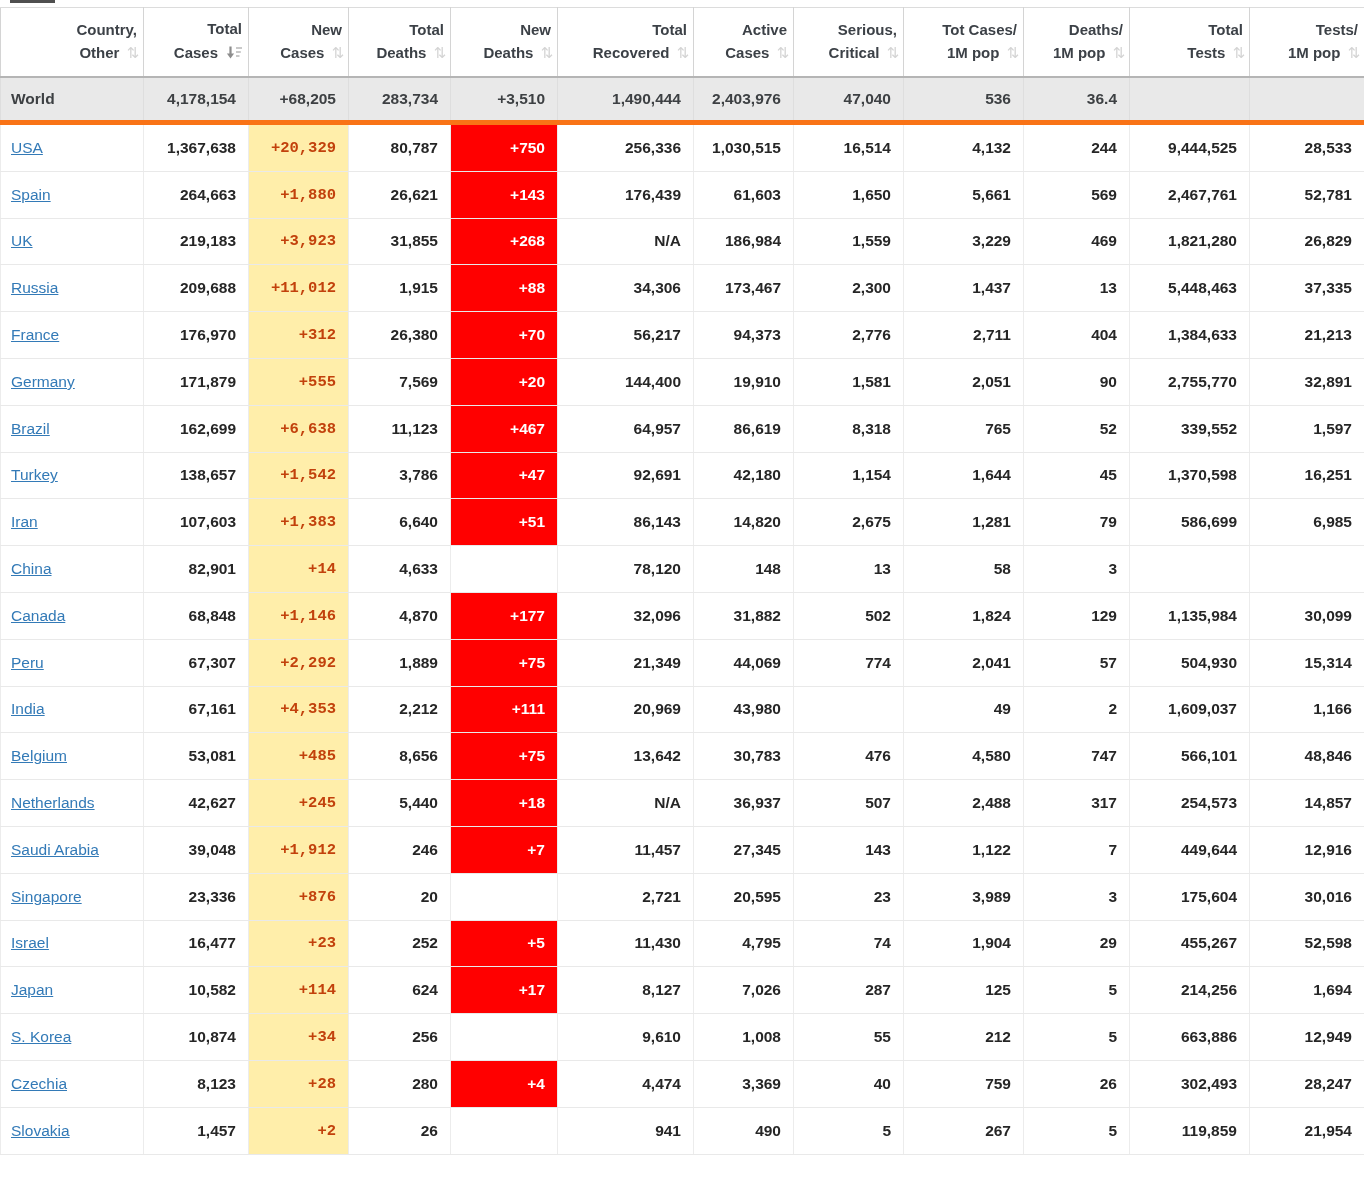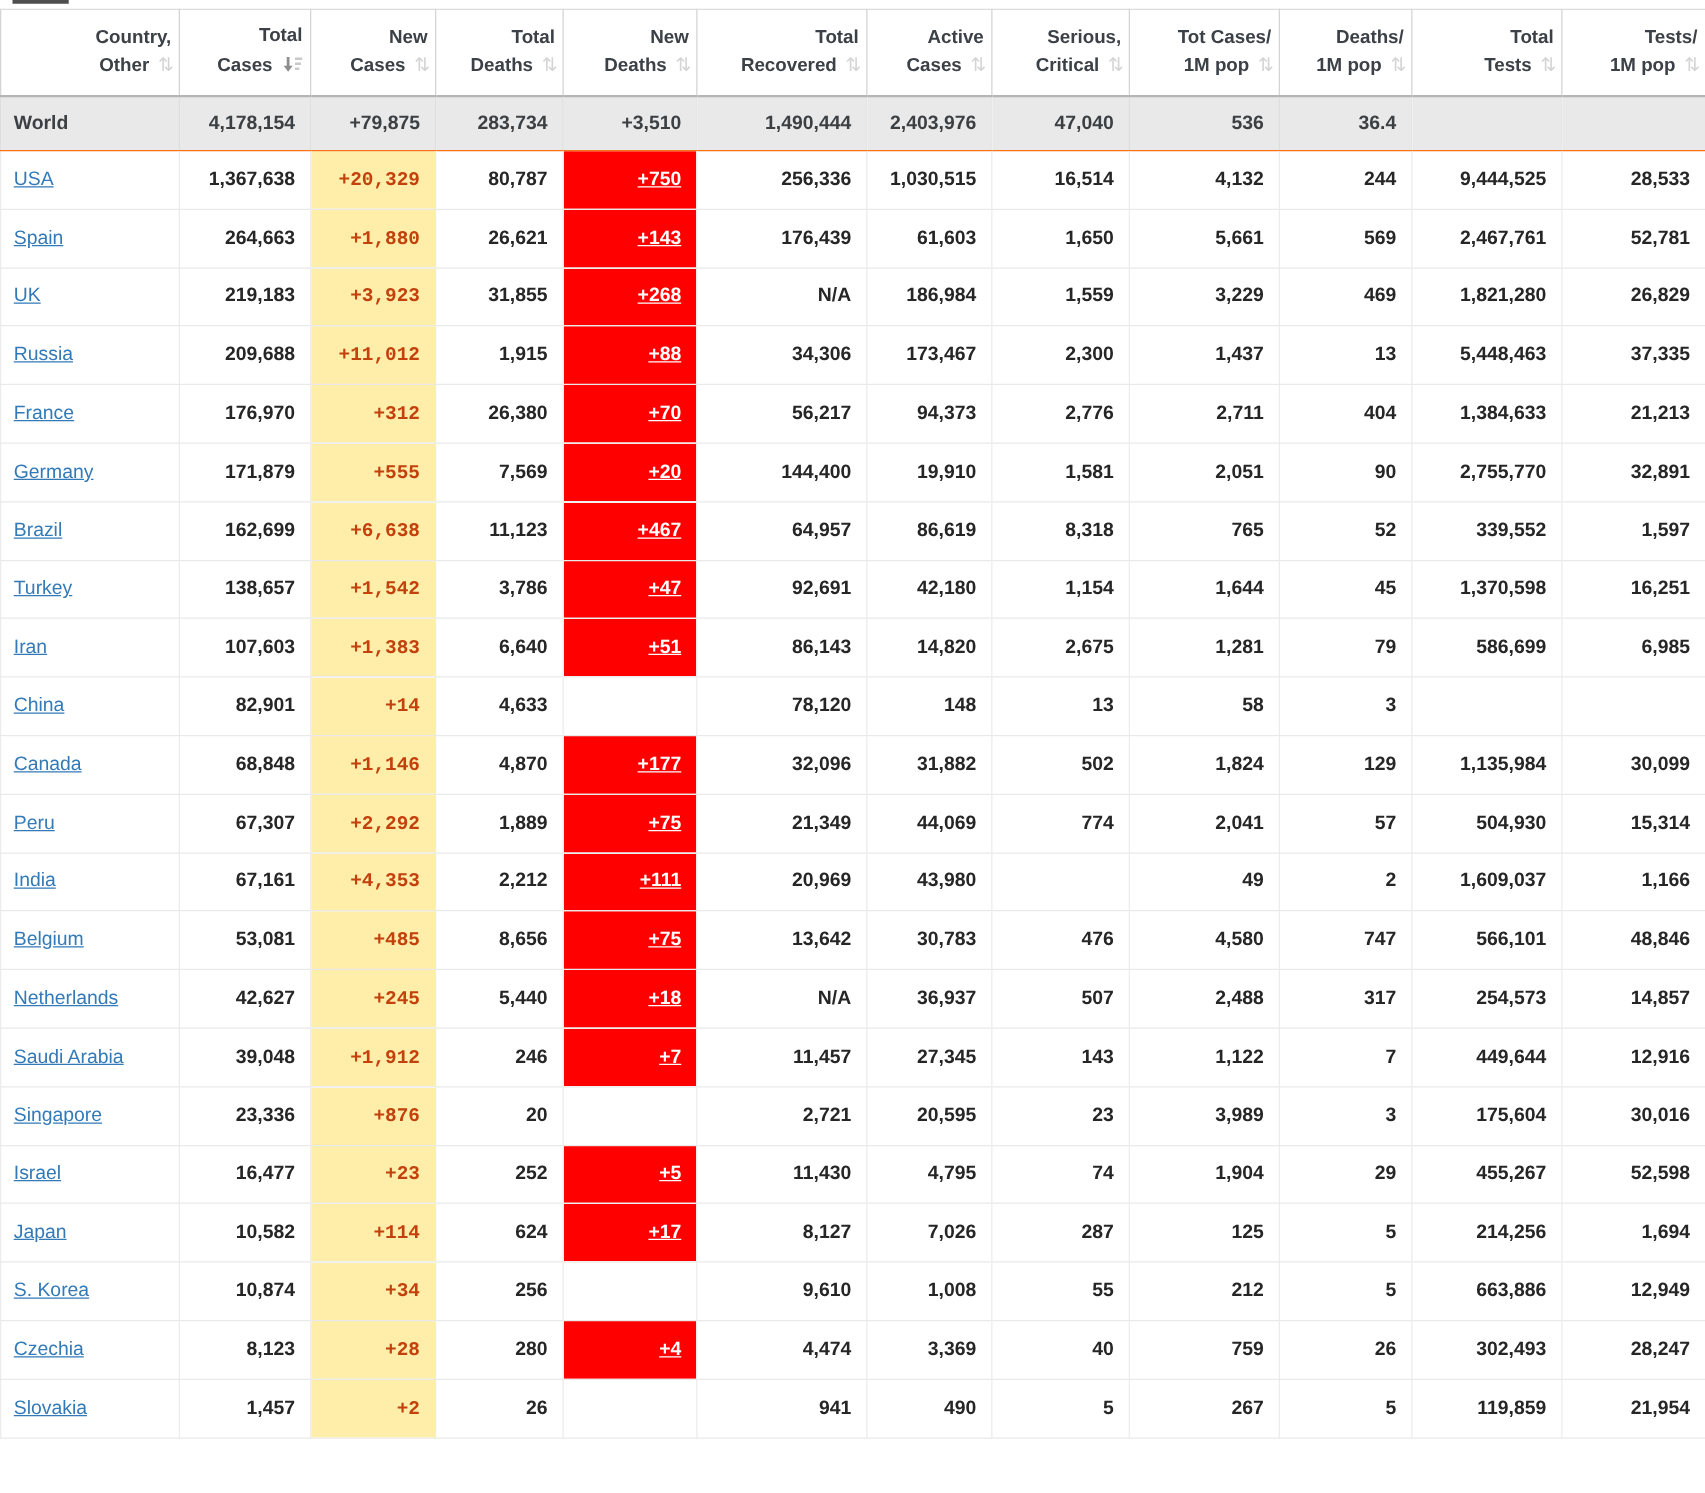--- a/index.html
+++ b/index.html
@@ -63,38 +63,37 @@
     overflow: hidden;
   }
   td.num { text-align: right; padding: 0 12px 0 4px; }
   td.c-country { text-align: left; padding: 0 4px 0 10px; }
   tr.world-row td {
     background: var(--world-bg, #e9e9e9);
     color: #3d4043;
     height: 42px;
     border-left: 1px solid #dedede;
     border-right: 1px solid #dedede;
-    border-bottom: 1px solid #f97316;
+    border-bottom: 5px solid #f97316;
   }
   tr.data-row td { height: 45.8px; }
   a.country-link {
     color: var(--link-color, #337ab7);
     text-decoration: underline;
     font-weight: 400;
     cursor: pointer;
   }
   td.cell-new-cases.yellow {
     background: var(--yellow, #ffeeaa);
     color: #c2410c;
     font-family: Liberation Mono, monospace;
   }
   td.cell-new-deaths.red {
     background: var(--red, #ff0000);
     color: #ffffff;
-    text-decoration: underline;
   }
 </style>
 </head>
 <body>
 
 <div id="top-tab-remnant"></div>
 
 <table>
   <colgroup>
     <col style="width:143px">
@@ -165,21 +164,21 @@
       <th>
         <span>Tests/</span><br>
         <span>1M pop</span><span class="sort-icon">⇅</span>
       </th>
     </tr>
   </thead>
   <tbody>
     <tr class="world-row">
       <td class="c-country">World</td>
       <td class="num">4,178,154</td>
-      <td class="num">+79,875</td>
+      <td class="num">+68,205</td>
       <td class="num">283,734</td>
       <td class="num">+3,510</td>
       <td class="num">1,490,444</td>
       <td class="num">2,403,976</td>
       <td class="num">47,040</td>
       <td class="num">536</td>
       <td class="num">36.4</td>
       <td class="num"></td>
       <td class="num"></td>
     </tr>

